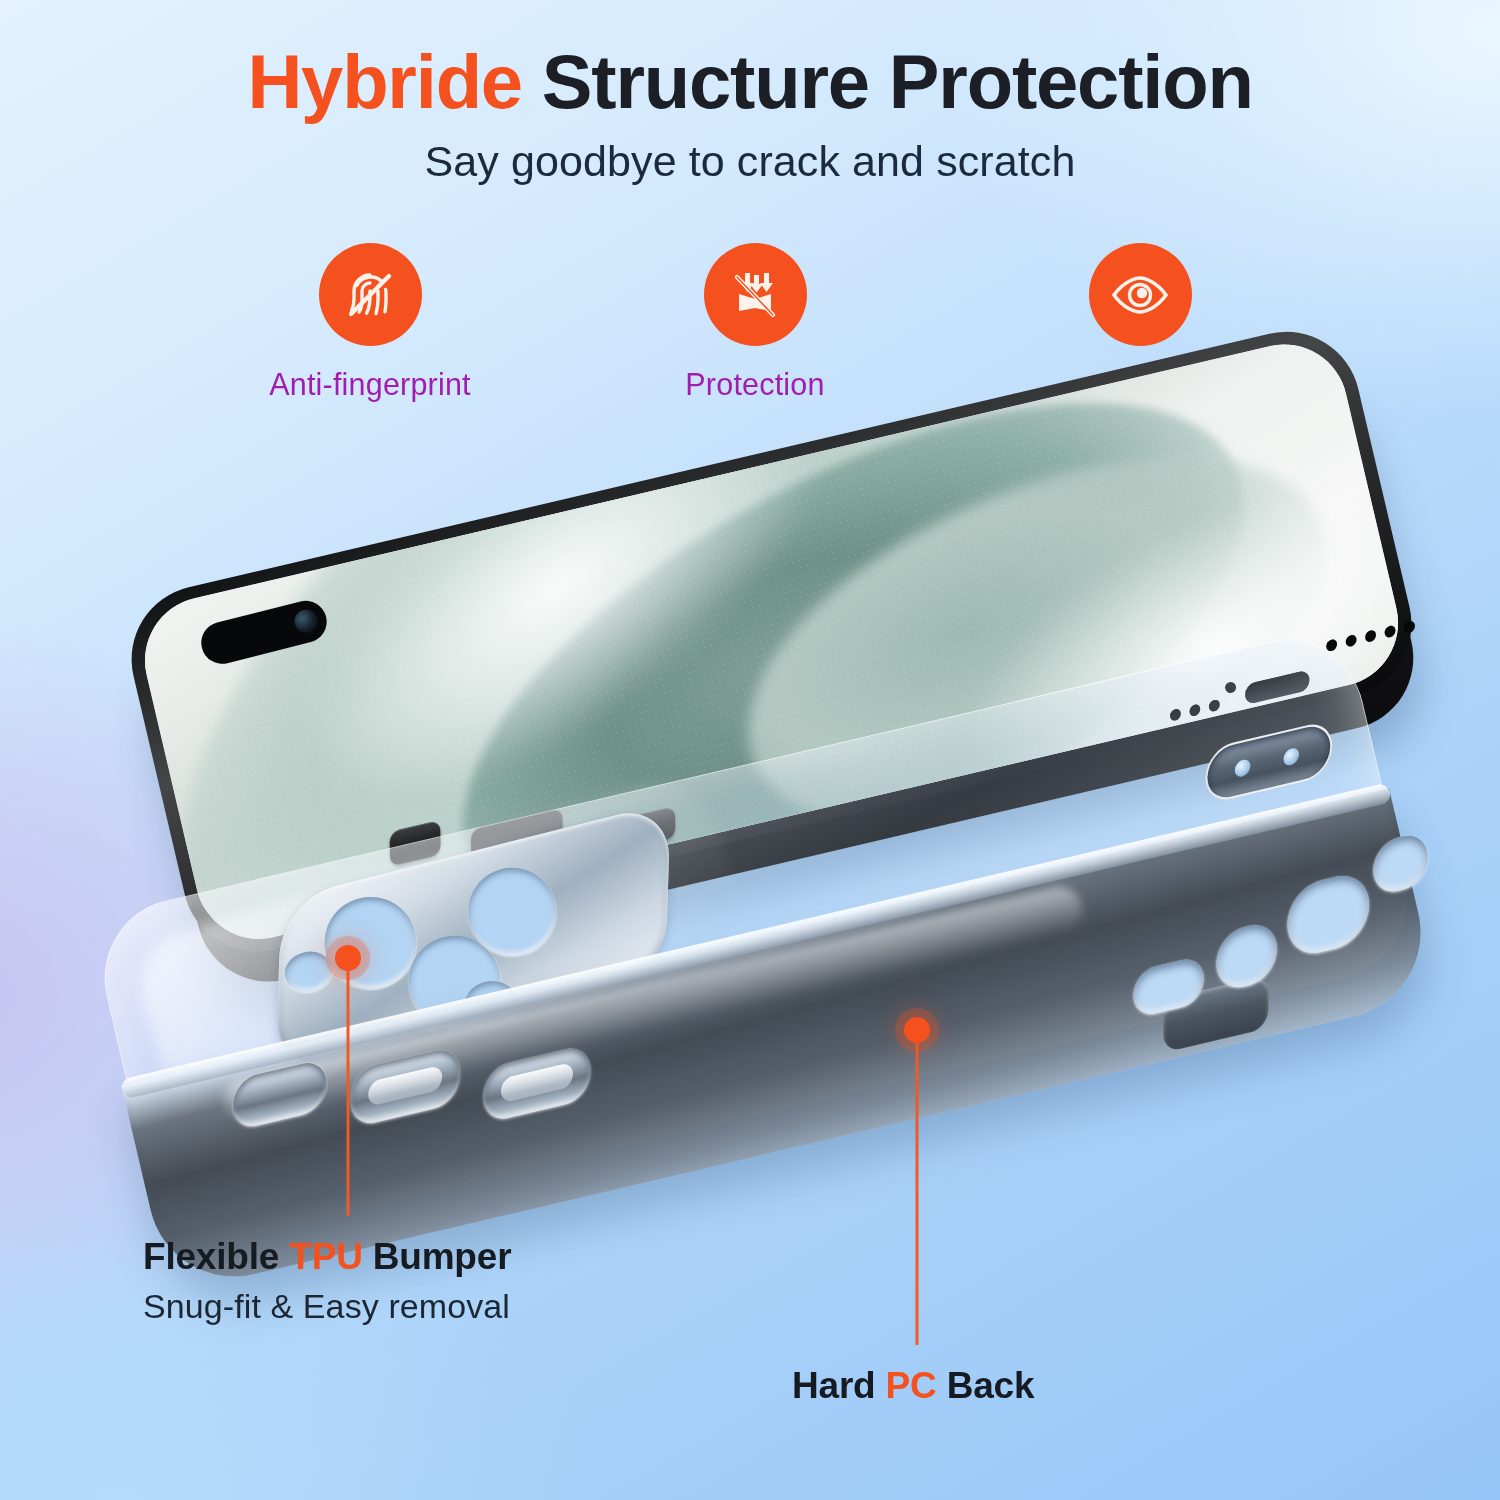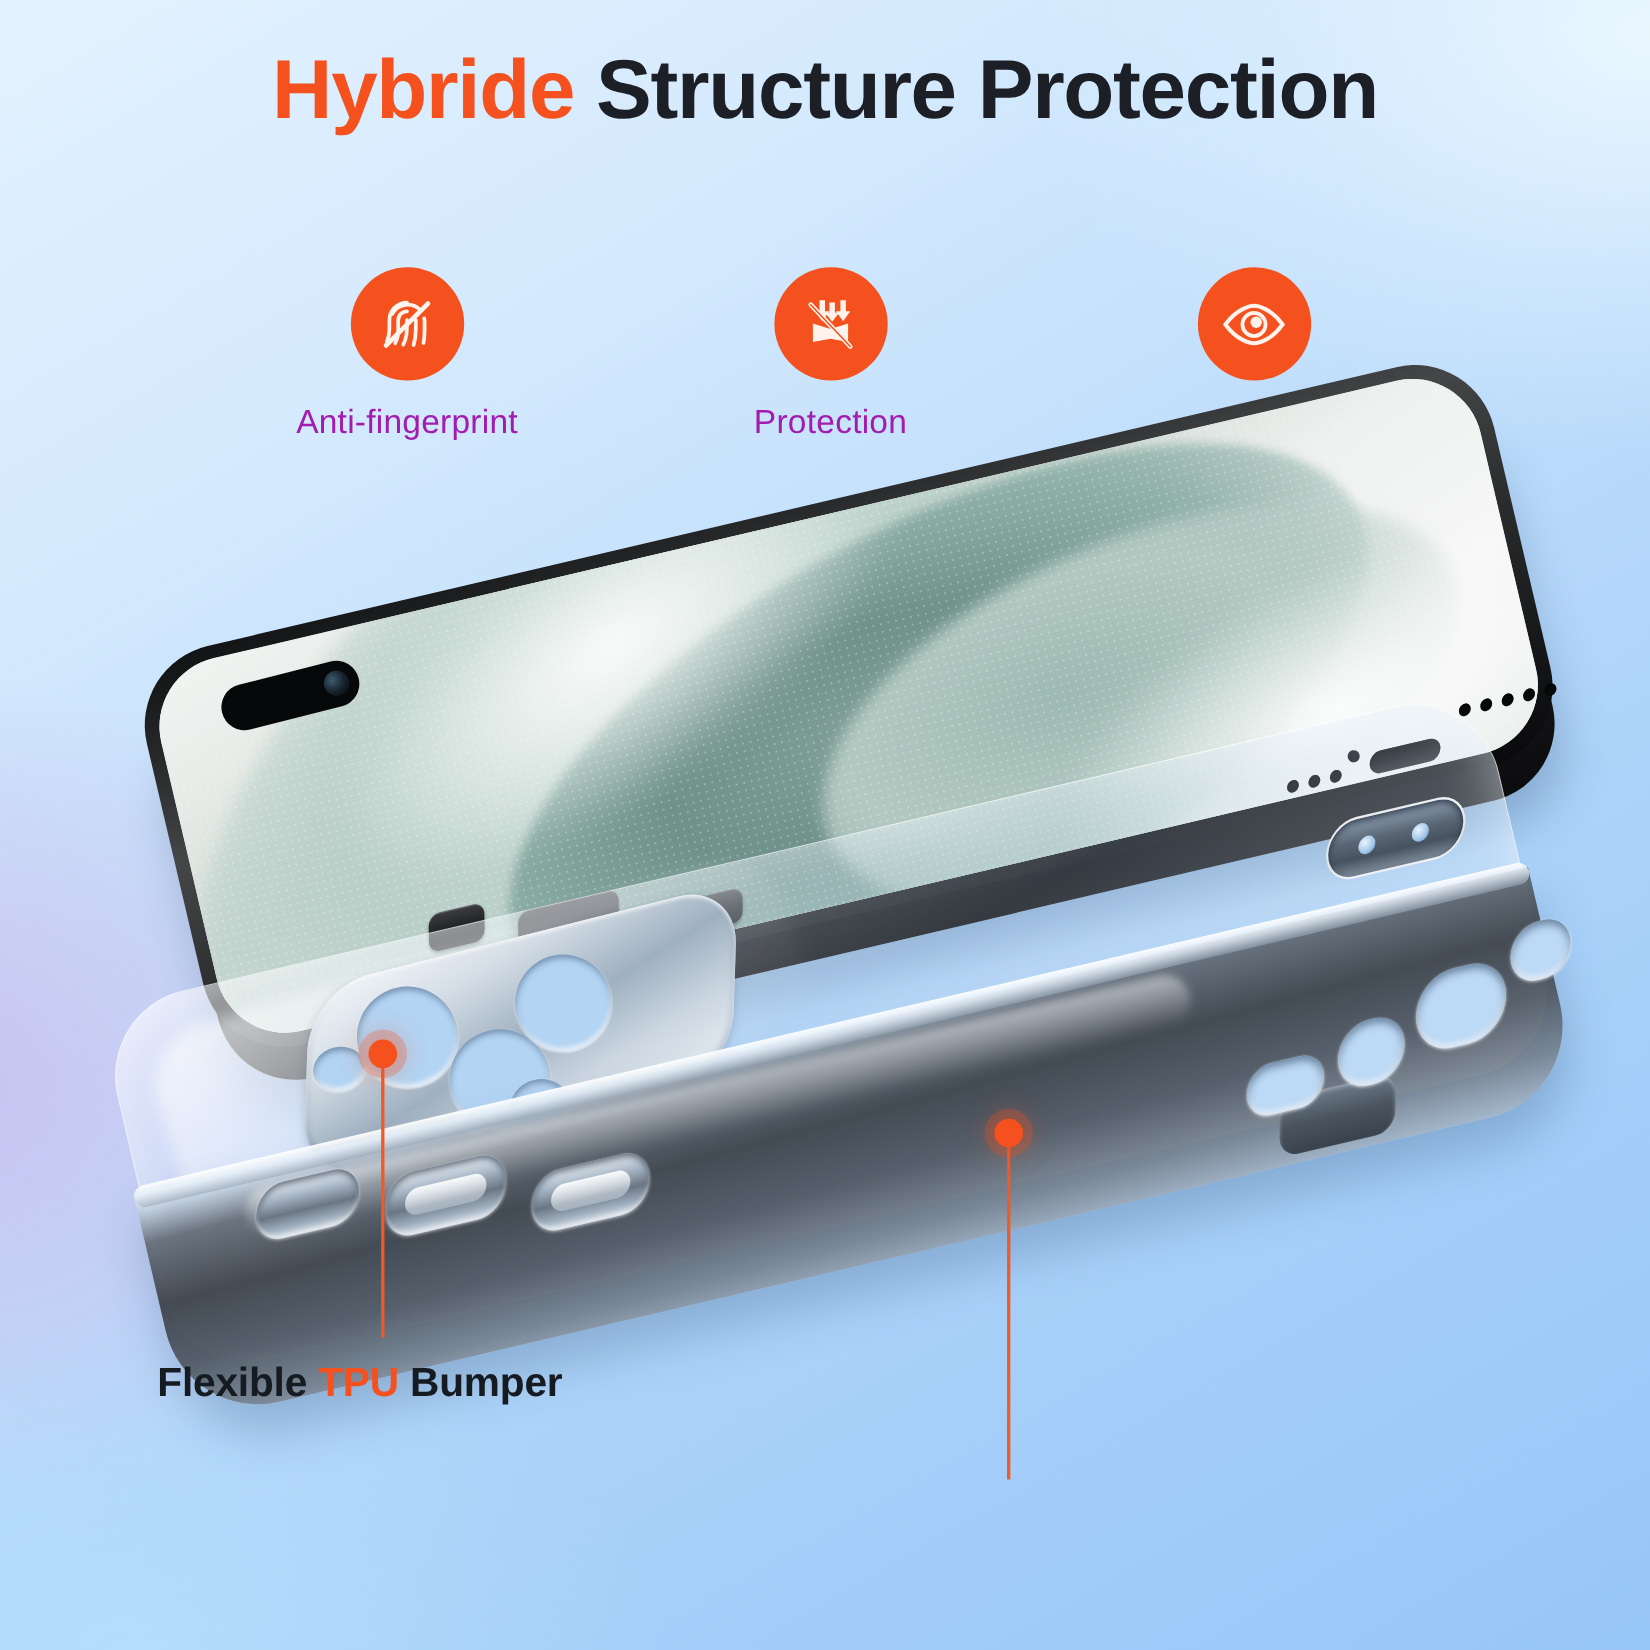--- a/index.html
+++ b/index.html
@@ -238,20 +238,21 @@
 
 <div id="bg">
   <div class="g1"></div>
   <div class="g2"></div>
   <div class="g3"></div>
   <div class="g4"></div>
 </div>
 
 <div id="header">
   <div id="title"><span class="hl">Hybride</span><span> Structure Protection</span></div>
+  <div id="subtitle">Say goodbye to crack and scratch</div>
 </div>
 
 <div id="features">
 
   <div class="feature">
     <div class="fic">
       <svg width="64" height="64" viewBox="0 0 64 64">
         <g fill="none" stroke="#fdf3ec" stroke-width="3.4" stroke-linecap="round">
           <path d="M32 12c-8.8 0-16 7.2-16 16v8c0 4-.8 8-2.4 11.6"></path>
           <path d="M32 20c-4.4 0-8 3.6-8 8v10c0 4-1 8-2.8 11"></path>
@@ -367,20 +368,22 @@
     <div class="hole h1"></div>
     <div class="hole h2"></div>
     <div class="hole h3"></div>
     <div class="hole h4"></div>
   </div>
 
   <div class="lead" style="left:348px; top:958px; height:258px;"></div>
   <div class="dot" style="left:348px; top:958px;"></div>
   <div class="callout" style="left:143px; top:1236px;">
     <div class="co-title"><span>Flexible </span><span class="hl">TPU</span><span> Bumper</span></div>
+    <div class="co-sub">Snug-fit &amp; Easy removal</div>
   </div>
 
   <div class="lead" style="left:917px; top:1030px; height:315px;"></div>
   <div class="dot" style="left:917px; top:1030px;"></div>
   <div class="callout" style="left:792px; top:1365px;">
+    <div class="co-title"><span>Hard </span><span class="hl">PC</span><span> Back</span></div>
   </div>
 
 </div>
 
 </body></html>

